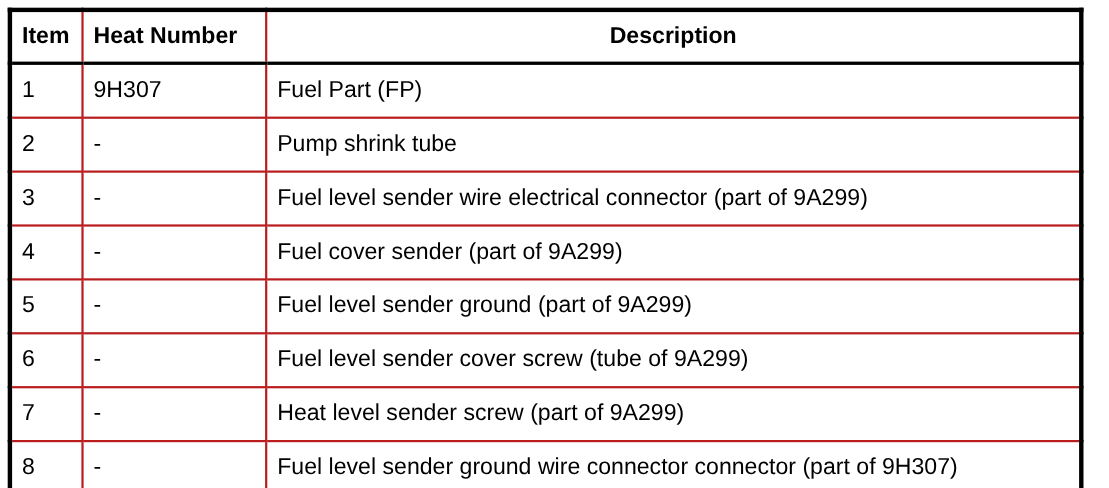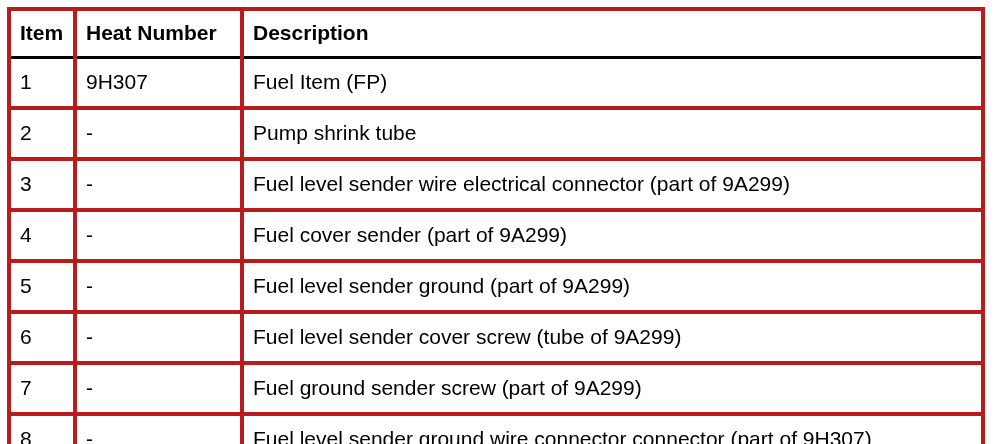--- a/index.html
+++ b/index.html
@@ -36,37 +36,38 @@
     background: #ffffff;
     border: 4px solid #000000;
     box-sizing: border-box;
   }
   table.parts-table col.c-item { width: 66px; }
   table.parts-table col.c-part { width: 167px; }
   table.parts-table col.c-desc { width: 741px; }
 
   table.parts-table th,
   table.parts-table td {
-    border: 4px solid #b91c1c;
+    border: 2px solid #b91c1c;
     padding: 0 9px;
     font-size: 21px;
     line-height: 1.15;
     vertical-align: middle;
     text-align: left;
     white-space: nowrap;
     overflow: hidden;
     background: #ffffff;
   }
   table.parts-table thead th {
     font-weight: bold;
     font-size: 21px;
     height: 45px;
     border-bottom: 3px solid #000000;
   }
   table.parts-table thead th.desc-head {
+    text-align: center;
   }
   table.parts-table tbody td {
     height: 47px;
     font-weight: normal;
   }
   table.parts-table tbody tr:first-child td {
     border-top: 3px solid #000000;
   }
 </style>
 </head>
@@ -84,21 +85,21 @@
         <tr>
           <th class="item-head">Item</th>
           <th class="part-head">Heat Number</th>
           <th class="desc-head">Description</th>
         </tr>
       </thead>
       <tbody>
         <tr>
           <td>1</td>
           <td>9H307</td>
-          <td>Fuel Item (FP)</td>
+          <td>Fuel Part (FP)</td>
         </tr>
         <tr>
           <td>2</td>
           <td>-</td>
           <td>Pump shrink tube</td>
         </tr>
         <tr>
           <td>3</td>
           <td>-</td>
           <td>Fuel level sender wire electrical connector (part of 9A299)</td>
@@ -114,21 +115,21 @@
           <td>Fuel level sender ground (part of 9A299)</td>
         </tr>
         <tr>
           <td>6</td>
           <td>-</td>
           <td>Fuel level sender cover screw (tube of 9A299)</td>
         </tr>
         <tr>
           <td>7</td>
           <td>-</td>
-          <td>Fuel ground sender screw (part of 9A299)</td>
+          <td>Heat level sender screw (part of 9A299)</td>
         </tr>
         <tr>
           <td>8</td>
           <td>-</td>
           <td>Fuel level sender ground wire connector connector (part of 9H307)</td>
         </tr>
       </tbody>
     </table>
   </div>
 </div>

